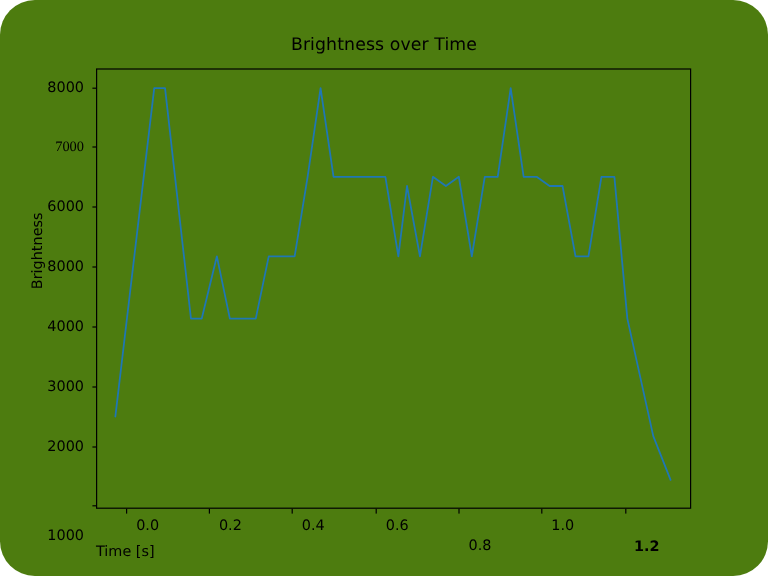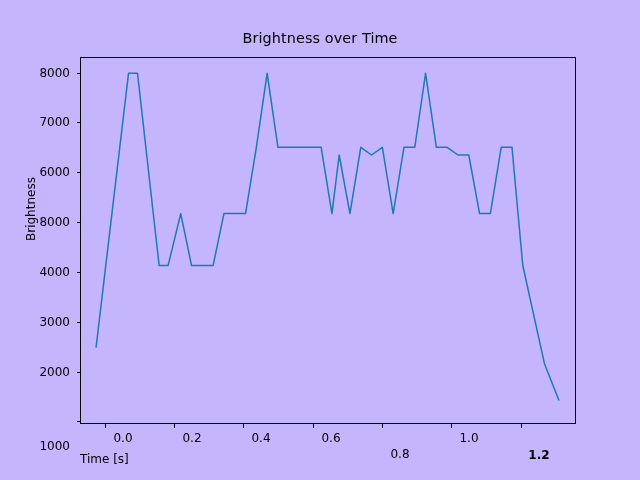--- a/index.html
+++ b/index.html
@@ -10,21 +10,22 @@
   body {
     width: 640px;
     height: 480px;
     font-family: "DejaVu Sans", sans-serif;
     overflow: hidden;
   }
   #figure {
     position: relative;
     width: 640px;
     height: 480px;
-    background: #c4b5fd;
+    background: #4d7c0f;
+    border-radius: 29px;
   }
   #chart-title {
     position: absolute;
     left: 0;
     top: 30px;
     width: 640px;
     text-align: center;
     font-size: 14.4px;
     color: #000000;
     letter-spacing: 0.1px;
@@ -112,21 +113,21 @@
   <div class="tick-mark ytick-mark" style="top:73px;"></div>
   <div class="tick-mark ytick-mark" style="top:122px;"></div>
   <div class="tick-mark ytick-mark" style="top:172px;"></div>
   <div class="tick-mark ytick-mark" style="top:222px;"></div>
   <div class="tick-mark ytick-mark" style="top:272px;"></div>
   <div class="tick-mark ytick-mark" style="top:322px;"></div>
   <div class="tick-mark ytick-mark" style="top:372px;"></div>
   <div class="tick-mark ytick-mark" style="top:421px;"></div>
 
   <div class="tick-label ytick-label" style="left:30px; width:40px; top:73px;">8000</div>
-  <div class="tick-label ytick-label" style="left:30px; width:40px; top:122px;">7000</div>
+  <div class="tick-label ytick-label" style="left:30px; width:40px; top:122px;font-family:Liberation Serif, serif;">7000</div>
   <div class="tick-label ytick-label" style="left:30px; width:40px; top:172px;">6000</div>
   <div class="tick-label ytick-label" style="left:30px; width:40px; top:222px;">8000</div>
   <div class="tick-label ytick-label" style="left:30px; width:40px; top:272px;">4000</div>
   <div class="tick-label ytick-label" style="left:30px; width:40px; top:322px;">3000</div>
   <div class="tick-label ytick-label" style="left:30px; width:40px; top:372px;">2000</div>
   <div class="tick-label ytick-label" style="left:30px; width:40px; top:446px;">1000</div>
 
   <div class="tick-mark xtick-mark" style="left:105px;"></div>
   <div class="tick-mark xtick-mark" style="left:174px;"></div>
   <div class="tick-mark xtick-mark" style="left:243px;"></div>

